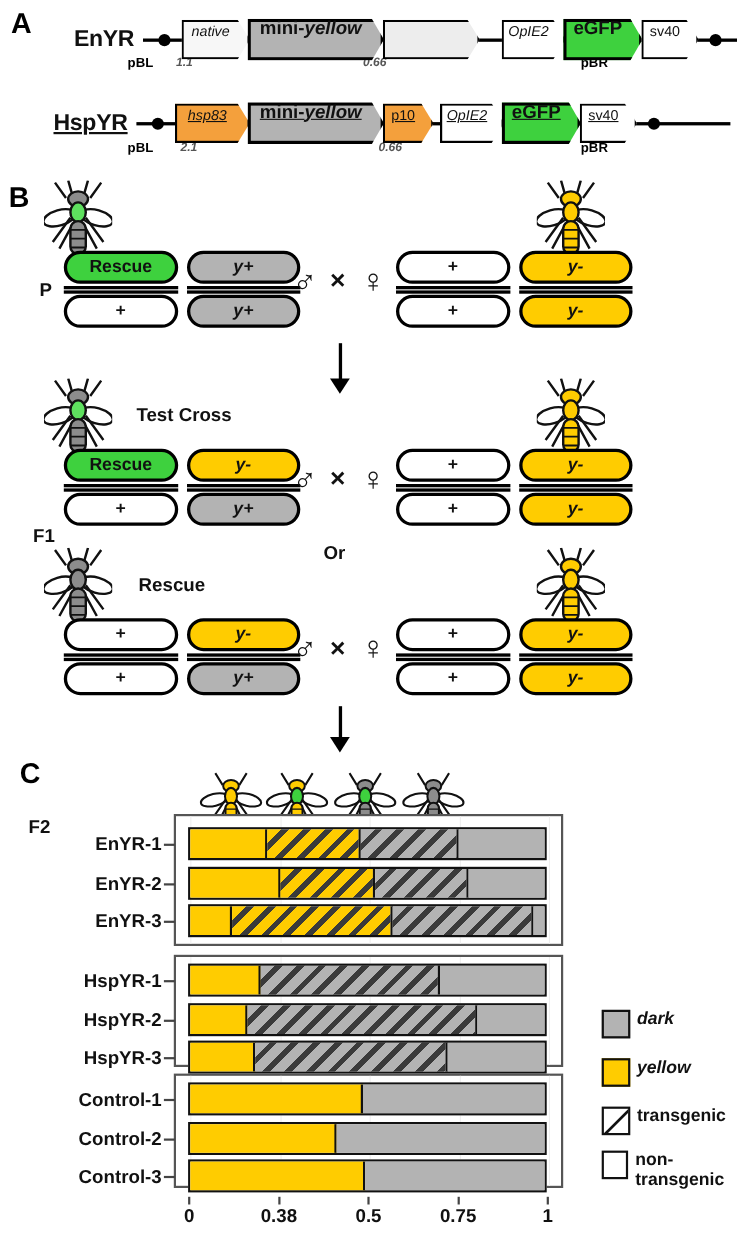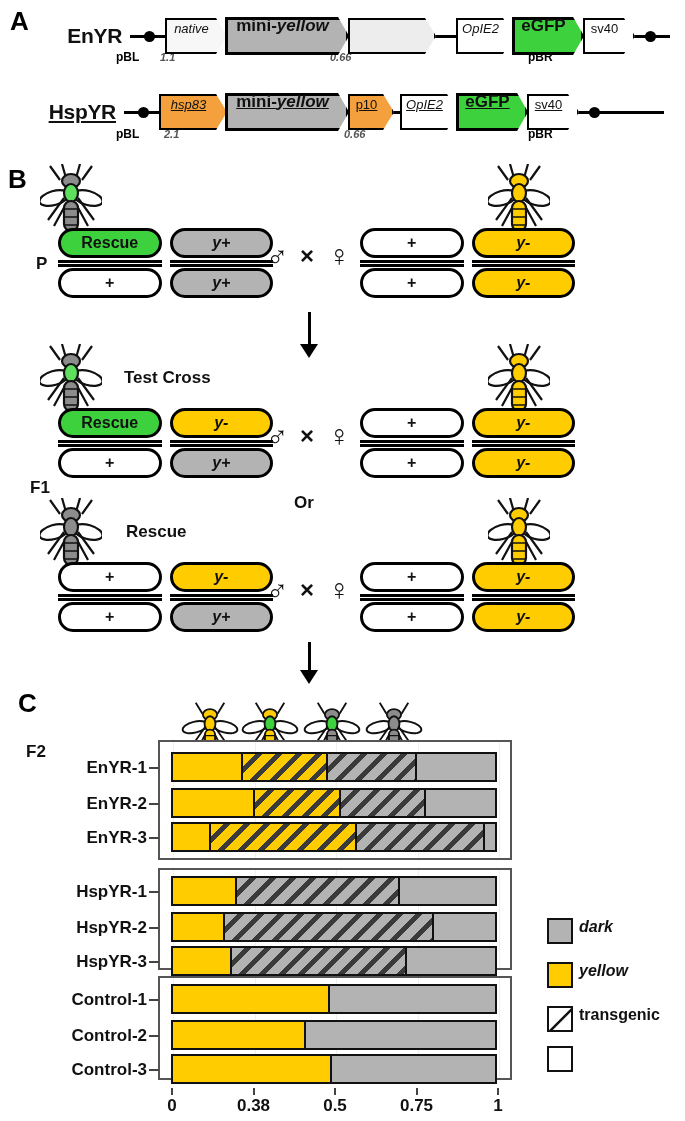--- a/index.html
+++ b/index.html
@@ -560,20 +560,21 @@
       <div class="legend-item" style="left: 547px; top: 326px;">
         <span class="legend-sw" style="background: rgb(255, 255, 255);">
           <svg width="26" height="26" style="position:absolute;left:-1px;top:-1px">
             <line x1="2" y1="24" x2="24" y2="2" stroke="#111" stroke-width="2.5"></line>
           </svg>
         </span>
         <span class="legend-text">transgenic</span>
       </div>
       <div class="legend-item" style="left: 547px; top: 366px;">
         <span class="legend-sw" style="background: rgb(255, 255, 255);"></span>
+        <span class="legend-text">non-transgenic</span>
       </div>
     </div>
 
 </div>
 
 <svg width="0" height="0" style="position:absolute">
   <defs>
     <pattern id="hatchY" width="14" height="14" patternTransform="rotate(-38)" patternUnits="userSpaceOnUse">
       <rect width="14" height="14" fill="#ffcc00"></rect>
       <line x1="0" y1="0" x2="0" y2="14" stroke="#333" stroke-width="5"></line>

